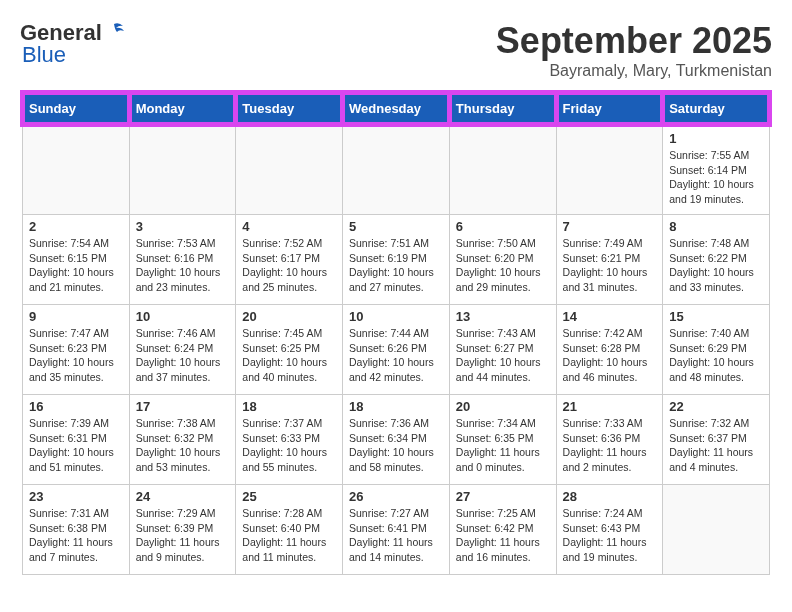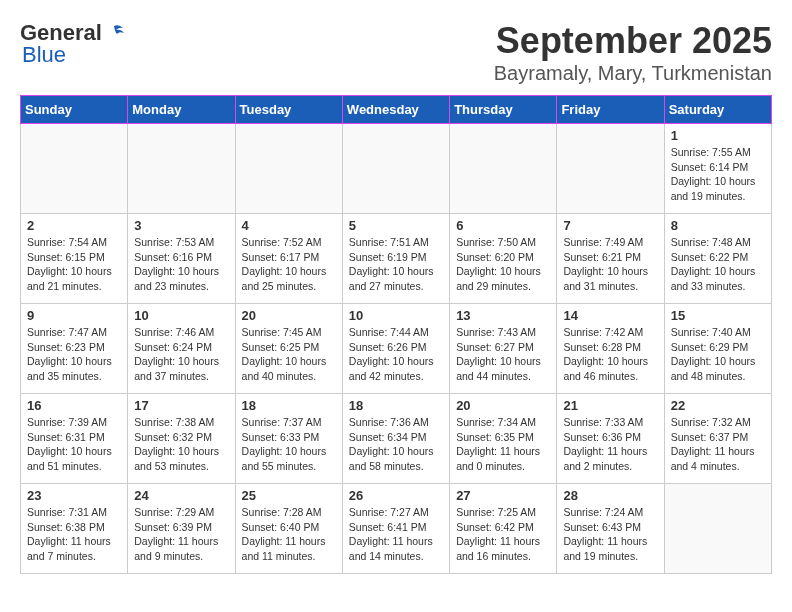--- a/index.html
+++ b/index.html
@@ -23,35 +23,35 @@
     }
     .title-block {
       text-align: right;
     }
     .month-year {
       font-size: 36px;
       font-weight: bold;
       color: #333;
     }
     .location {
-      font-size: 20px;
+      font-size: 16px;
       color: #555;
     }
     .calendar {
       width: 100%;
       border-collapse: collapse;
       border: 1px solid #ccc;
     }
     .calendar th {
       background-color: #1a5eb8;
       color: #fff;
       text-align: left;
       padding: 6px 4px;
       font-size: 13px;
-      border: 1px solid #d946ef;
+      border: 5px solid #d946ef;
     }
     .calendar td {
       vertical-align: top;
       border: 1px solid #ccc;
       padding: 4px 6px;
       width: 107px;
       min-height: 80px;
       font-size: 11px;
       color: #333;
       background: #fff;
@@ -72,21 +72,21 @@
     }
     tr.week-row td {
       height: 90px;
     }
   </style>
 </head>
 <body>
 
 <div class="header">
   <div class="logo">
-    <div style="display:flex;align-items:center;">
+    <div style="display:flex;align-items:flex-start;">
       <span style="font-size:22px;font-weight:bold;color:#333;">General</span>
       <svg width="22" height="22" viewBox="0 0 22 22" style="margin:0 1px;">
         <path d="M11 4 Q16 2 20 6 Q16 5 13 8 Q18 7 21 11 Q16 9 14 12 Q12 10 11 4Z" fill="#1a5eb8"></path>
       </svg>
     </div>
     <span style="font-size:22px;font-weight:normal;color:#1a5eb8;margin-top:-4px;margin-left:2px;">Blue</span>
   </div>
   <div class="title-block">
     <div class="month-year">September 2025</div>
     <div class="location">Bayramaly, Mary, Turkmenistan</div>

